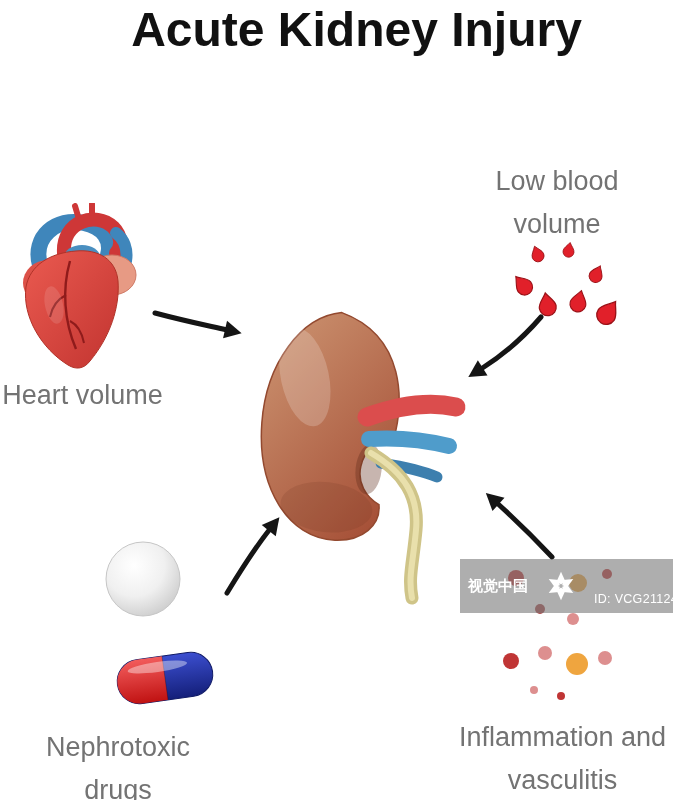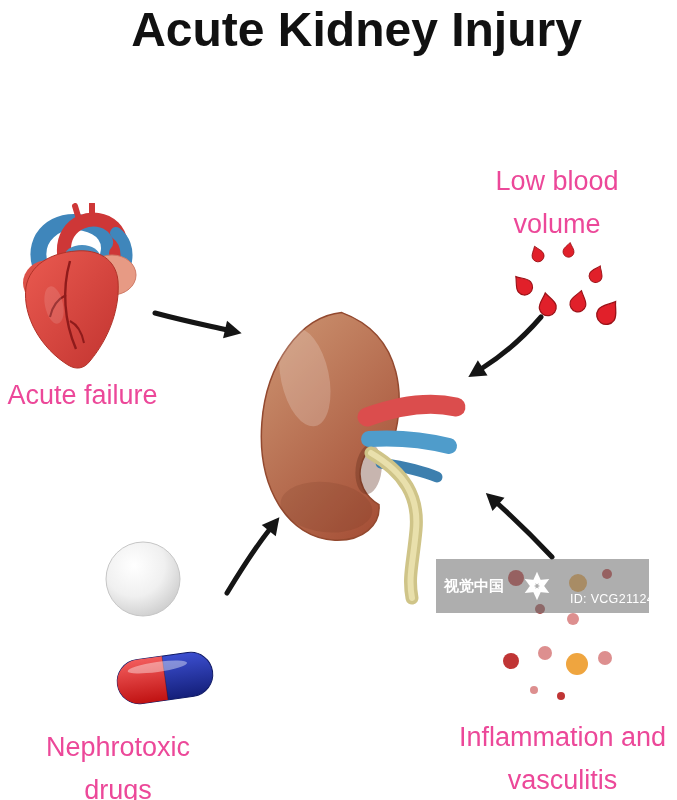--- a/index.html
+++ b/index.html
@@ -6,39 +6,39 @@
   .canvas {
     position:relative; width:677px; height:800px; background:#ffffff;
     font-family:"Liberation Sans", sans-serif; overflow:hidden;
   }
   .title {
     position:absolute; top:2px; left:0; width:100%;
     text-align:center; font-size:48px; font-weight:800; color:#111;
     letter-spacing:0px; margin:0;padding-left:18px;
   }
   .label {
-    position:absolute; font-size:27px; line-height:1.6; color:#ec4899;
+    position:absolute; font-size:27px; line-height:1.6; color:#737373;
     text-align:center;
   }
   .lbl-heart { left:0px;   top:374px; width:165px; }
   .lbl-blood { left:462px; top:160px; width:190px; }
   .lbl-drugs { left:28px;  top:726px; width:180px; }
   .lbl-infl  { left:445px; top:716px; width:235px; }
 
   .illus { position:absolute; }
   .illus-heart { left:12px;  top:203px; width:158px; height:172px; }
   .illus-drops { left:505px; top:237px; width:128px; height:90px;  }
   .illus-kidney{ left:255px; top:305px; width:215px; height:300px; }
   .illus-pills { left:95px;  top:532px; width:145px; height:178px; }
   .illus-cells { left:495px; top:557px; width:130px; height:148px; }
 
   .arrows { position:absolute; left:0; top:0; width:677px; height:800px; z-index:4; pointer-events:none; }
 
   .watermark {
-    position:absolute; left:436px; top:559px; width:213px; height:54px;
+    position:absolute; left:460px; top:559px; width:213px; height:54px;
     background:rgba(125,125,125,0.62); z-index:5;
     display:flex; align-items:center; gap:16px; padding:0 8px; box-sizing:border-box;
     color:#ffffff;
   }
   .wm-brand { font-size:15px; font-weight:bold; white-space:nowrap; }
   .wm-logo  { width:34px; height:34px; flex:0 0 auto; }
   .wm-id    { font-size:12.5px; letter-spacing:.3px; align-self:flex-end; padding-bottom:7px; white-space:nowrap; }
 </style>
 </head>
 <body>
@@ -145,21 +145,21 @@
       <marker id="ah" markerWidth="20" markerHeight="22" refX="4" refY="11" orient="auto" markerUnits="userSpaceOnUse">
         <path d="M2,2 L19,11 L2,20 Z" fill="#151515"></path>
       </marker>
     </defs>
     <path d="M 155,313 C 185,321 205,325 227,330" fill="none" stroke="#151515" stroke-width="5" stroke-linecap="round" marker-end="url(#ah)"></path>
     <path d="M 541,317 C 523,338 503,355 481,369" fill="none" stroke="#151515" stroke-width="5" stroke-linecap="round" marker-end="url(#ah)"></path>
     <path d="M 227,593 C 241,570 254,549 270,529" fill="none" stroke="#151515" stroke-width="5" stroke-linecap="round" marker-end="url(#ah)"></path>
     <path d="M 552,557 C 536,540 517,521 497,503" fill="none" stroke="#151515" stroke-width="5" stroke-linecap="round" marker-end="url(#ah)"></path>
   </svg>
 
-  <div class="label lbl-heart">Acute failure</div>
+  <div class="label lbl-heart">Heart volume</div>
   <div class="label lbl-blood">Low blood volume</div>
   <div class="label lbl-drugs">Nephrotoxic drugs</div>
   <div class="label lbl-infl">Inflammation and vasculitis</div>
 
   <div class="watermark">
     <span class="wm-brand">视觉中国</span>
     <svg class="wm-logo" viewBox="0 0 36 36">
       <g transform="translate(18,18)" fill="#ffffff">
         <path d="M0,-15 L4.5,-5 L0,-1.5 L-4.5,-5 Z"></path>
         <path d="M0,-15 L4.5,-5 L0,-1.5 L-4.5,-5 Z" transform="rotate(60)"></path>

